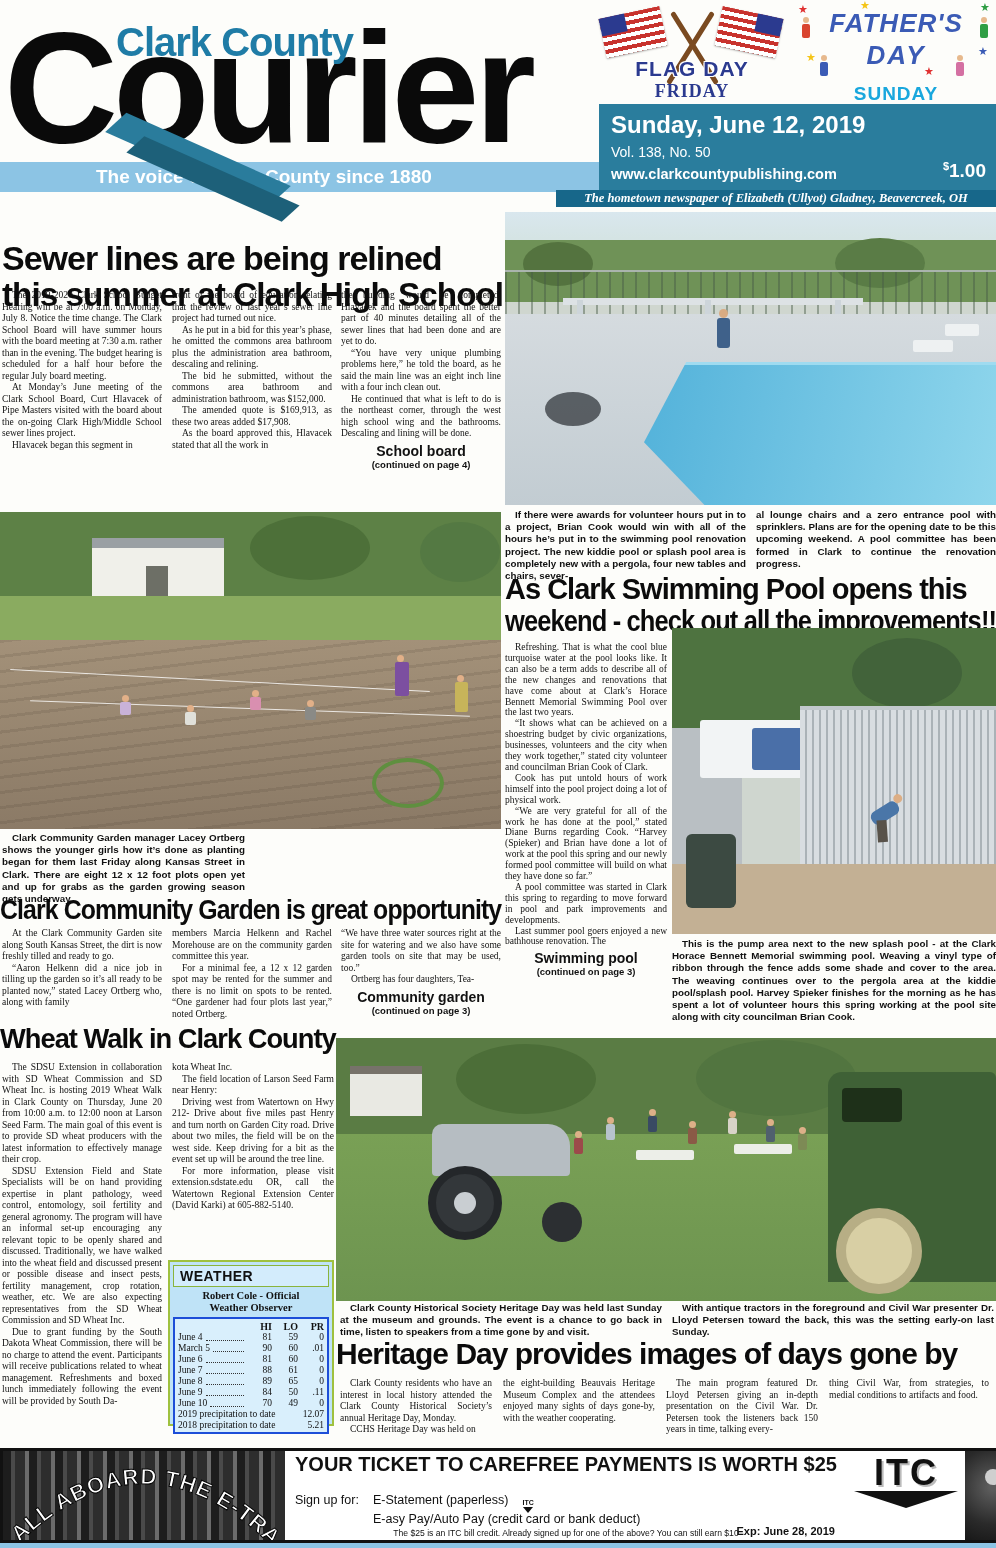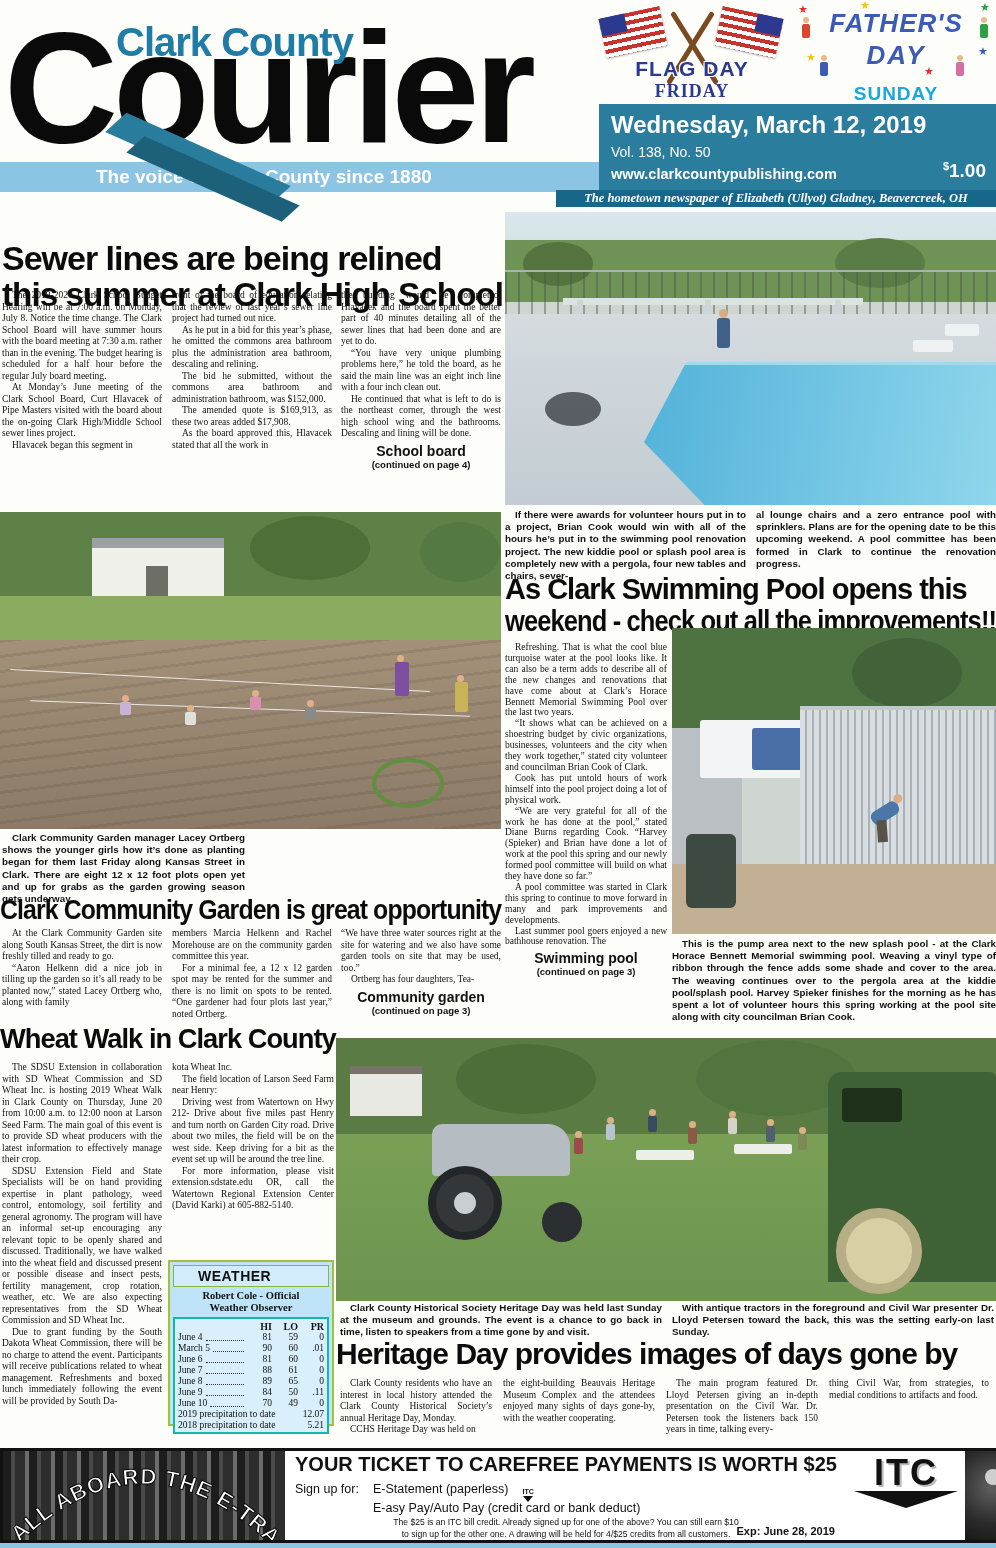--- a/index.html
+++ b/index.html
@@ -122,41 +122,41 @@
   .tp-greenbody{left:492px;top:34px;width:168px;height:210px;background:#3f6136;border-radius:14px 6px 0 0;}
   .tp-greenbody::after{content:"";position:absolute;left:14px;top:16px;width:60px;height:34px;background:#1e3019;border-radius:4px;}
   .tp-cwheel{left:500px;top:170px;width:86px;height:86px;background:#d8cfa4;border-radius:50%;border:10px solid #b7ae85;box-sizing:border-box;}
   .tp-table{position:absolute;width:58px;height:10px;background:#eceee8;border-radius:2px;}
   .person{position:absolute;width:9px;height:16px;border-radius:2px;}
   .person::before{content:"";position:absolute;left:1px;top:-7px;width:7px;height:7px;border-radius:50%;background:#ddb088;}
   
   .weather{position:absolute;left:168px;top:1260px;width:166px;height:166px;background:#bfe3f7;
            border:2px solid #9fc13f;box-sizing:border-box;font-family:"Liberation Serif",serif;}
   .w-title{margin:3px;border:1px solid #8ab43c;background:#d3ecfc;
-           font:bold 14px/20px "Liberation Sans",sans-serif;padding-left:24px;letter-spacing:.5px;}
+           font:bold 14px/20px "Liberation Sans",sans-serif;padding-left:6px;letter-spacing:.5px;}
   .w-obs{text-align:center;font:bold 10.5px/12px "Liberation Serif",serif;}
-  .w-table{margin:3px;border:2px solid #14b8a6;background:#d9effc;padding:2px 3px 1px;}
+  .w-table{margin:3px;border:2px solid #1d4ed8;background:#d9effc;padding:2px 3px 1px;}
   .w-head{display:flex;font:bold 10px/11px "Liberation Serif",serif;}
   .w-head .sp{flex:1;}
   .w-head span:not(.sp){width:26px;text-align:right;}
   .w-rows{display:block;}
   .w-row{display:flex;font:9.5px/11px "Liberation Serif",serif;}
   .w-row .wc0{flex:1;display:flex;}
   .w-row .wc0::after{content:"";flex:1;border-bottom:1px dotted #333;margin:0 2px 2px 3px;}
   .w-row .wc1,.w-row .wc2,.w-row .wc3{width:26px;text-align:right;}
   .w-precip{display:flex;justify-content:space-between;font:9.5px/11px "Liberation Serif",serif;}
   
   .banner{position:absolute;left:0;top:1448px;width:996px;height:95px;border:3px solid #111;
           box-sizing:border-box;display:flex;background:#fff;}
   .train-left{position:relative;width:282px;height:100%;flex:0 0 282px;overflow:hidden;
           background:repeating-linear-gradient(90deg,#1d1d1d 0 8px,#4a4a4a 8px 12px,#2d2d2d 12px 22px,#6b6b6b 22px 26px);}
   .arct{font:bold 22px "Liberation Sans",sans-serif;fill:#fff;stroke:#000;stroke-width:1px;letter-spacing:1px;}
   .ban-center{flex:1;position:relative;padding:4px 10px 0;font-family:"Liberation Sans",sans-serif;}
   .ban-head{font-weight:bold;font-size:20px;line-height:19px;}
-  .ban-row{display:flex;margin-top:8px;}
+  .ban-row{display:flex;margin-top:19px;}
   .ban-label{font-size:12.5px;width:78px;}
   .ban-opts{font-size:12.5px;line-height:14px;}
   .itc-mini{display:inline-block;position:relative;top:1px;margin-left:14px;font:bold 7px/7px "Liberation Sans",sans-serif;}
   .itc-mini::after{content:"";display:block;margin:1px auto 0;width:0;height:0;border-left:5px solid transparent;border-right:5px solid transparent;border-top:6px solid #111;}
   .ban-fine{font-size:8.6px;line-height:10px;text-align:center;margin-top:2px;}
   .ban-exp{position:absolute;right:12px;bottom:3px;font-weight:bold;font-size:11px;}
   .itc-logo{flex:0 0 118px;text-align:center;padding-top:4px;}
   .itc-big{font:900 36px/36px "Liberation Sans",sans-serif;letter-spacing:2px;color:#111;
            text-shadow:2px 2px 0 #bbb;}
   .itc-arrow{margin:0 auto;width:0;height:0;border-left:52px solid transparent;border-right:52px solid transparent;border-top:17px solid #111;}
@@ -197,21 +197,21 @@
       <span class="kid k1"></span>
       <span class="kid k2"></span>
       <span class="kid k3"></span>
       <span class="kid k4"></span>
       <div class="fa1">FATHER'S</div>
       <div class="fa2">DAY</div>
       <div class="fa3">SUNDAY</div>
     </div>
 
     <div class="datebox">
-      <div class="date">Wednesday, March 12, 2019</div>
+      <div class="date">Sunday, June 12, 2019</div>
       <div class="vol">Vol. 138, No. 50</div>
       <div class="web">www.clarkcountypublishing.com</div>
       <div class="price"><sup>$</sup><span>1.00</span></div>
     </div>
     <div class="hometown">The hometown newspaper of Elizabeth (Ullyot) Gladney, Beavercreek, OH</div>
   </div>
 
   <div class="headline" style="left:2px;top:212px;width:501px;font-size:34px;line-height:36px;margin-top:28px;">
     <span class="fitline">Sewer lines are being relined</span><br>
     <span class="fitline" style="transform: scaleX(0.978516);">this summer at Clark High School</span>
@@ -266,21 +266,21 @@
   <div class="headline" style="left:505px;top:573px;width:491px;font-size:29px;line-height:32px;">
     <span class="fitline">As Clark Swimming Pool opens this</span><br>
     <span class="fitline" style="transform: scaleX(0.878354);">weekend - check out all the improvements!!</span>
   </div>
   <div class="col" style="left:505px;top:642px;width:162px;height:378px;line-height:10.9px;">
     <div>
         <p>Refreshing.  That is what the cool blue turquoise water at the pool looks like.  It can also be a term adds to describe all of the new changes and renovations that have come about at Clark’s Horace Bennett Memorial Swimming Pool over the last two years.</p>
         <p>“It shows what can be achieved on a shoestring budget by civic organizations, businesses, volunteers and the city when they work together,” stated city volunteer and councilman Brian Cook of Clark.</p>
         <p>Cook has put untold hours of work himself into the pool project doing a lot of physical work.</p>
         <p>“We are very grateful for all of the work he has done at the pool,” stated Diane Burns regarding Cook. “Harvey (Spieker) and Brian have done a lot of work at the pool this spring and our newly formed pool committee will build on what they have done so far.”</p>
-        <p>A pool committee was started in Clark this spring to continue to move forward in many and park improvements and developments.</p>
+        <p>A pool committee was started in Clark this spring to regarding to move forward in pool and park improvements and developments.</p>
         <p>Last summer pool goers enjoyed a new bathhouse renovation.  The</p>
       </div>
     <div class="jump-t">Swimming pool</div>
     <div class="jump-n">(continued on page 3)</div>
   </div>
 
   <div class="photo" style="left:672px;top:628px;width:324px;height:306px;">
     <div class="ph mp-trees"></div>
     <div class="blob" style="left:180px;top:10px;width:110px;height:70px;background:#42633a;"></div>
     <div class="ph mp-road"></div>

